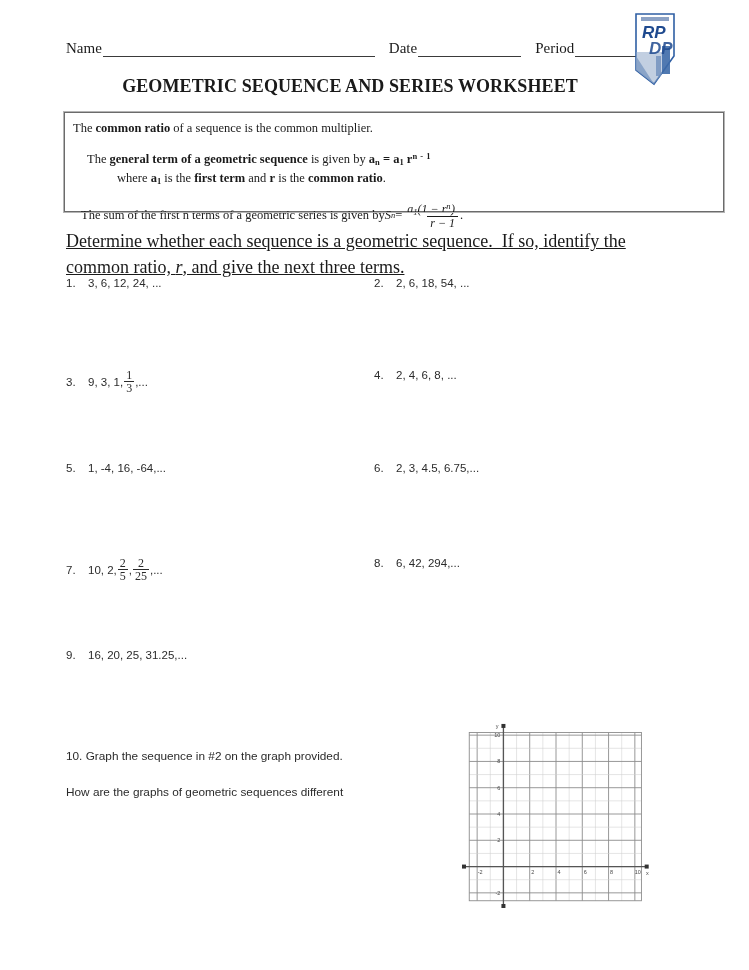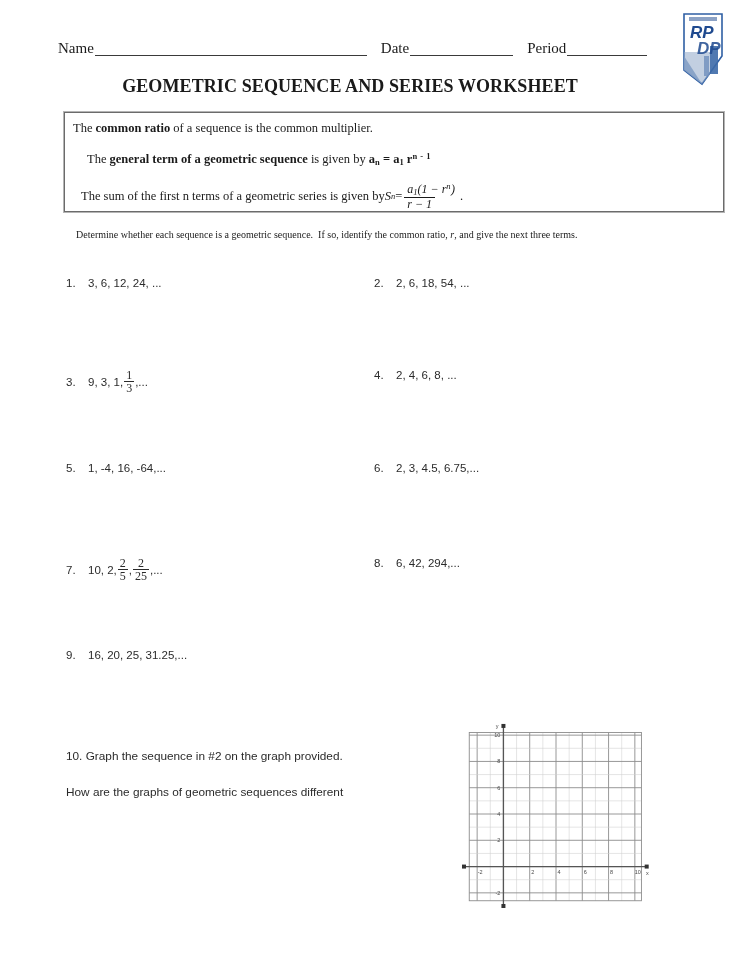--- a/index.html
+++ b/index.html
@@ -12,43 +12,43 @@
     color: #1a1a1a;
     position: relative;
     overflow: hidden;
   }
 
   .page { position: relative; width: 749px; height: 970px; }
 
   
   .header-row {
     position: absolute;
-    left: 58px;
+    left: 66px;
     top: 40px;
     width: 600px;
     display: flex;
-    align-items: center;
+    align-items: flex-end;
     font-size: 15px;
     font-family: "Liberation Serif", serif;
   }
   .hdr-label { white-space: nowrap; }
   .hdr-rule {
     border-bottom: 1px solid #3a3a3a;
     height: 14px;
     margin-left: 1px;
   }
   .rule-name   { width: 272px; }
   .rule-date   { width: 103px; }
   .rule-period { width: 80px; }
   .gap-sm { width: 14px; }
 
   
   .logo-wrap {
     position: absolute;
-    left: 680px;
+    left: 632px;
     top: 12px;
     width: 46px;
     height: 74px;
   }
   .logo-wrap svg { display: block; }
 
   
   .doc-title {
     position: absolute;
     left: 0;
@@ -82,37 +82,38 @@
   .fline.l4 { margin-top: 14px; padding-left: 8px; display: flex; align-items: center; }
   .b { font-weight: bold; }
   .sub { font-size: 8.5px; vertical-align: -0.22em; }
   .sup { font-size: 8.5px; vertical-align: 0.45em; letter-spacing: 0.5px; }
   .mathit { font-style: italic; font-family: "Liberation Serif", serif; }
 
   
   .frac {
     display: inline-flex;
     flex-direction: column;
-    align-items: flex-start;
+    align-items: flex-end;
     vertical-align: middle;
     margin: 0 2px;
     line-height: 1.05;
   }
   .frac .num { padding: 0 3px 0px 3px; font-size: 12px; }
   .frac .den { padding: 0px 3px 0 3px; border-top: 1px solid #1a1a1a; font-size: 12px; }
 
   
   .directions {
     position: absolute;
-    left: 76px;
+    left: 66px;
     top: 228px;
     width: 618px;
-    font-size: 10px;
+    font-size: 18px;
     line-height: 1.45;
     font-family: "Liberation Serif", serif;
+    text-decoration: underline;
   }
 
   
   .problems { position: absolute; left: 0; top: 0; width: 749px; }
   .prob {
     position: absolute;
     font-family: "Liberation Sans", sans-serif;
     font-size: 11.5px;
     color: #2b2b2b;
     display: flex;
@@ -194,20 +195,21 @@
   </div>
 
   <div class="doc-title">GEOMETRIC SEQUENCE AND SERIES WORKSHEET</div>
 
   <div class="formula-box">
 
     <p class="fline l1"><span>The </span><span class="b">common ratio</span><span> of a sequence is the common multiplier.</span></p>
 
     <p class="fline l2"><span>The </span><span class="b">general term of a geometric sequence</span><span> is given by </span><span class="b">a</span><span class="b sub">n</span><span class="b"> = a</span><span class="b sub">1</span><span class="b"> r</span><span class="b sup">n - 1</span></p>
 
+    <p class="fline l3"><span>where </span><span class="b">a</span><span class="b sub">1</span><span> is the </span><span class="b">first term</span><span> and </span><span class="b">r</span><span> is the </span><span class="b">common ratio</span><span>.</span></p>
 
     <p class="fline l4">
         <span>The sum of the first n terms of a geometric series is given by </span>
         <span class="mathit">S</span>
         <span class="mathit sub">n</span>
         <span> = </span>
         <span class="frac">
           <span class="num mathit"><span class="mathit">a</span><span class="sub">1</span><span>(1 − r</span><span class="sup">n</span><span>)</span></span>
           <span class="den mathit">r − 1</span>
         </span>

